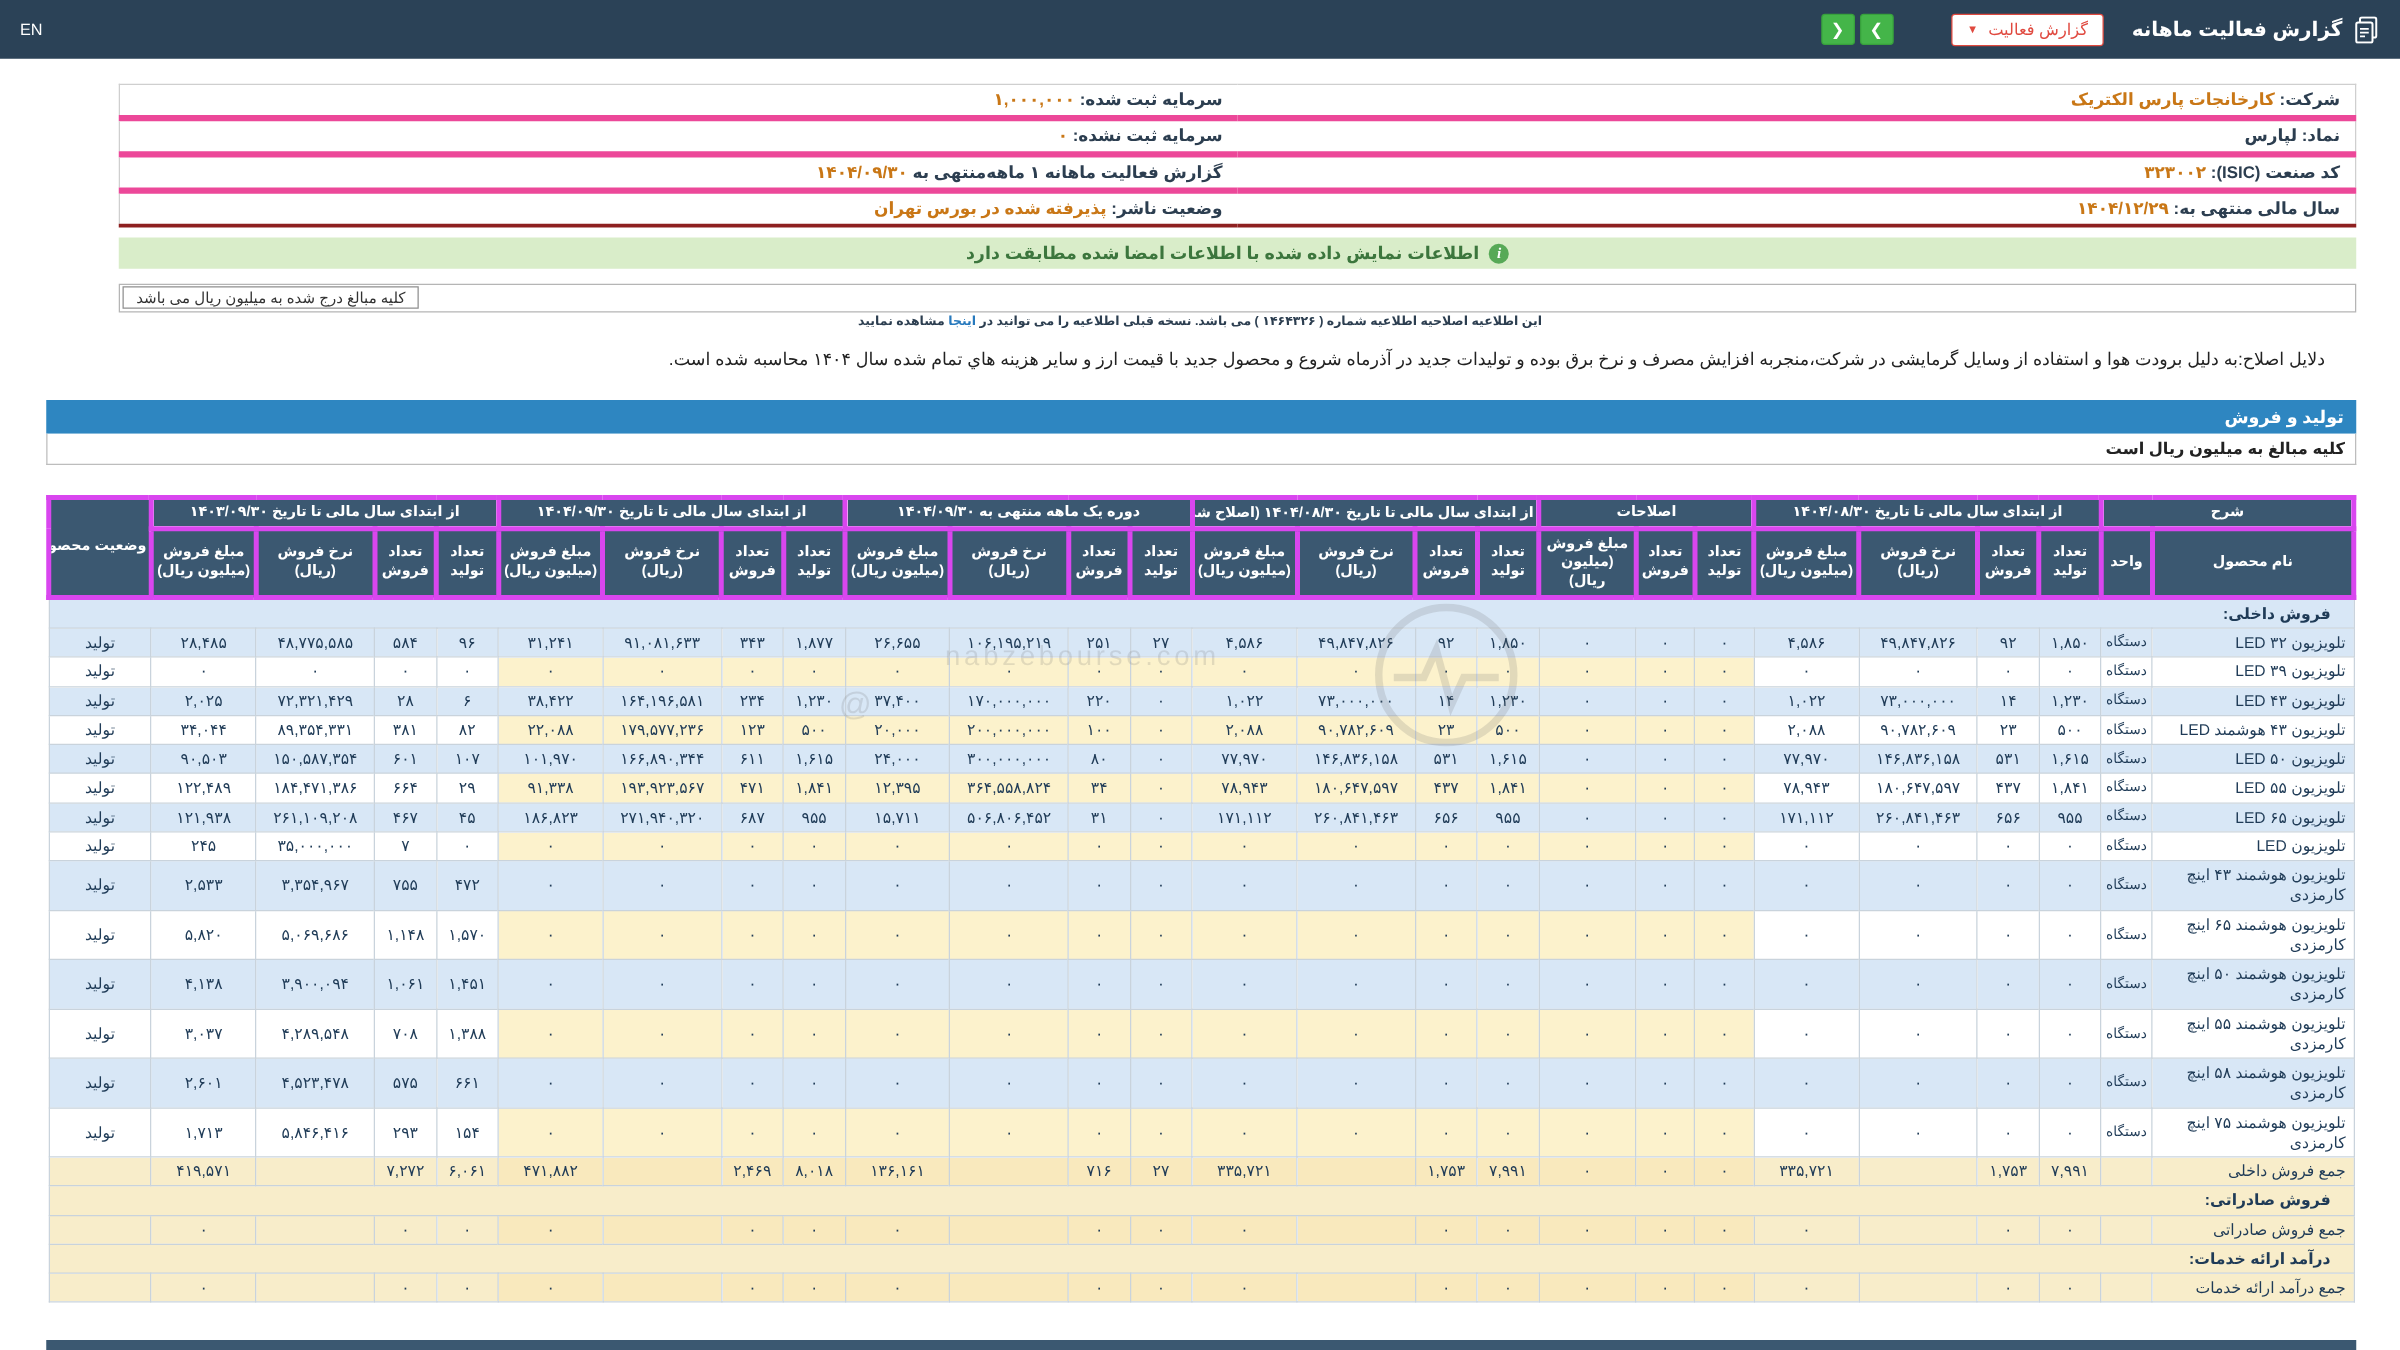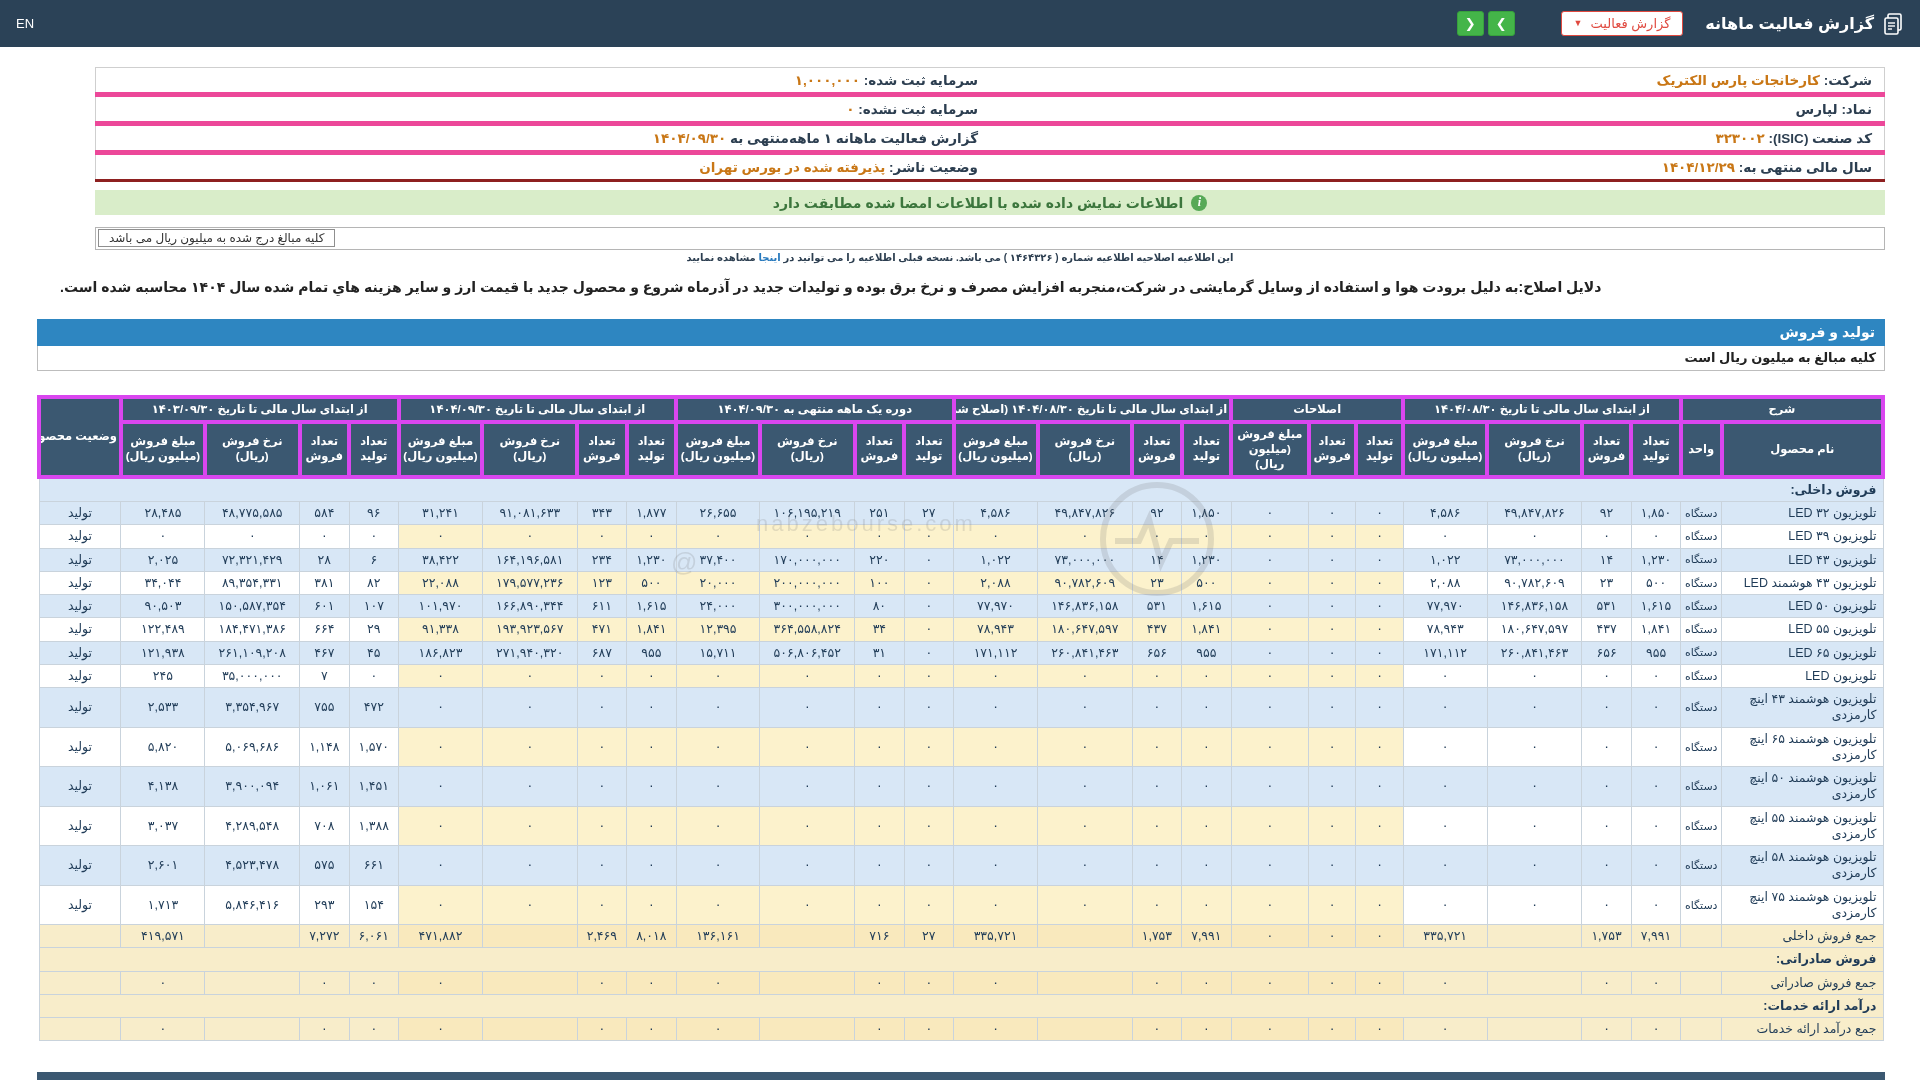--- a/index.html
+++ b/index.html
@@ -32,39 +32,39 @@
 
   
   .banner{margin:8px 35px 0 95px;background:#d9edc9;color:#3c763d;font-size:14px;height:25px;
     display:flex;align-items:center;justify-content:center;gap:8px;font-weight:600}
   .info-icon{width:16px;height:16px;border-radius:50%;background:#57a957;color:#fff;font-style:italic;
     font-family:"Liberation Serif","DejaVu Serif",serif;font-size:12px;display:inline-flex;align-items:center;justify-content:center}
   .amounts{position:relative;margin:12px 35px 0 95px;border:1px solid #b5b5b5;height:23px;background:#fff}
   .amounts .amounts-box{position:absolute;left:2px;top:1px;border:1px solid #8f8f8f;padding:1px 10px;font-size:12px;color:#333;background:#fff}
   .notice{margin-top:2px;text-align:center;font-size:10px;color:#2c3e50;font-weight:600}
   .notice a{color:#2779bd;text-decoration:none;font-weight:bold}
-  .reason{margin:16px 60px 0 60px;text-align:left;font-size:14px;color:#222;font-weight:700}
+  .reason{margin:16px 60px 0 60px;text-align:right;font-size:14px;color:#222;font-weight:400}
 
   
   .main-wrap{margin:24px 35px 0 37px;position:relative}
   .prod-bar{background:#2e86c1;color:#fff;font-size:14px;font-weight:bold;height:27px;line-height:27px;padding-right:10px}
   .table-note{border:1px solid #bdbdbd;border-top:none;height:25px;line-height:24px;padding-right:8px;font-size:13px;
     font-weight:600;color:#222;background:#fff;margin-bottom:24px}
   table.prod{width:100%;border-collapse:collapse;table-layout:fixed}
   .prod th{background:#3b5871;color:#fff;font-size:11.5px;font-weight:bold;border:4px solid #d946ef;padding:3px 2px;line-height:1.3}
   .prod thead tr:first-child th{white-space:nowrap;overflow:hidden}
   .prod td{border:1px solid #c9d3dc;font-size:12.5px;color:#1f3b57;text-align:center;padding:3px 2px;line-height:1.3;overflow:hidden}
   .prod td.name{text-align:right;padding-right:6px}
   .prod td.unit{font-size:11px}
   .prod tr.row-blue td{background:#d8e7f6}
   .prod tr.row-white td{background:#fff}
   .prod tr.row-white td.hl{background:#fcf2cc}
   .prod tr.total td{background:#f8edca}
   .prod tr.total td.hl{background:#f9e9bd}
-  .prod tr.section td{background:#d8e7f6;text-align:right;font-weight:bold;padding-right:6px;color:#1f3b57}
+  .prod tr.section td{background:#d8e7f6;text-align:right;font-weight:bold;padding-right:18px;color:#1f3b57}
   .prod tr.section.cream td{background:#f8edca}
 
   
   .watermark{position:absolute;top:160px;left:620px;width:560px;opacity:.18;color:#6e6e6e;
     display:flex;align-items:center;gap:22px;pointer-events:none;direction:ltr}
   .wm-text{text-align:center;flex:1}
   .wm-fa{font-size:60px;font-weight:bold}
   .wm-en{font-size:22px;letter-spacing:3px;margin-top:6px}
   .wm-at{font-size:26px;margin-top:10px;text-align:left;padding-left:14px}
   .wm-logo{flex:0 0 auto}

